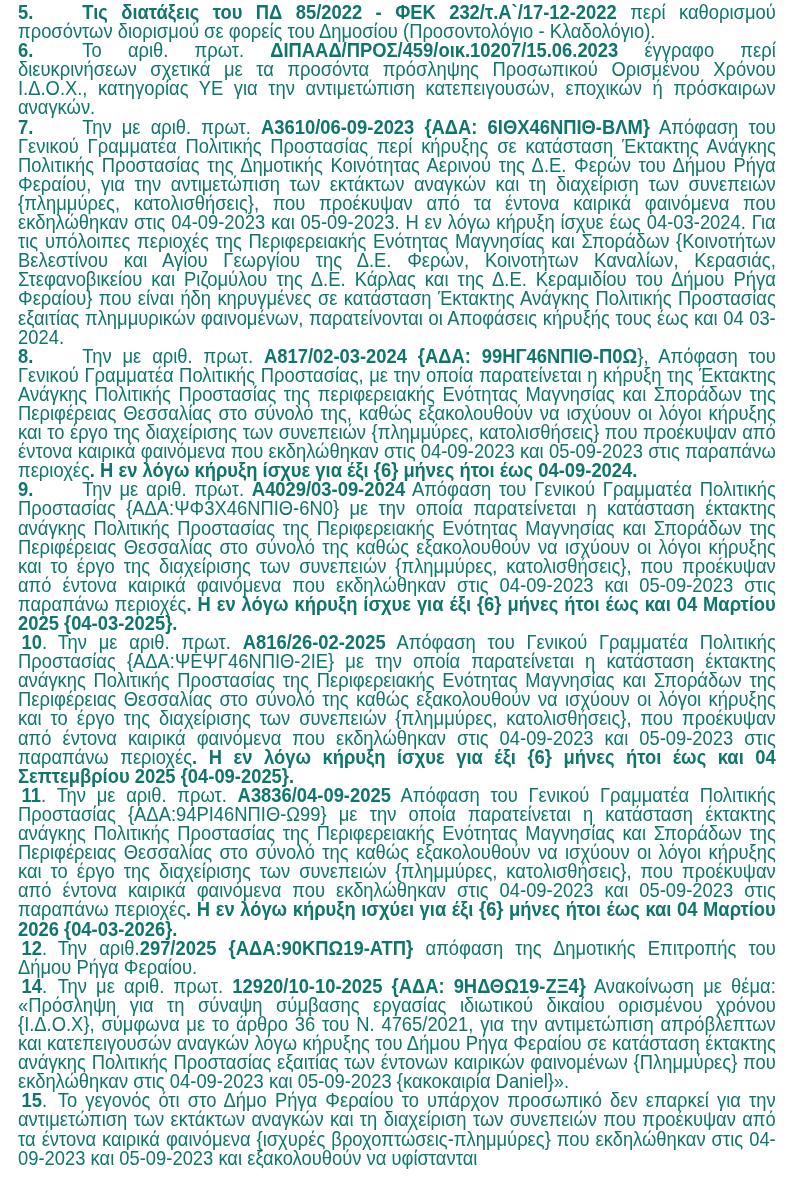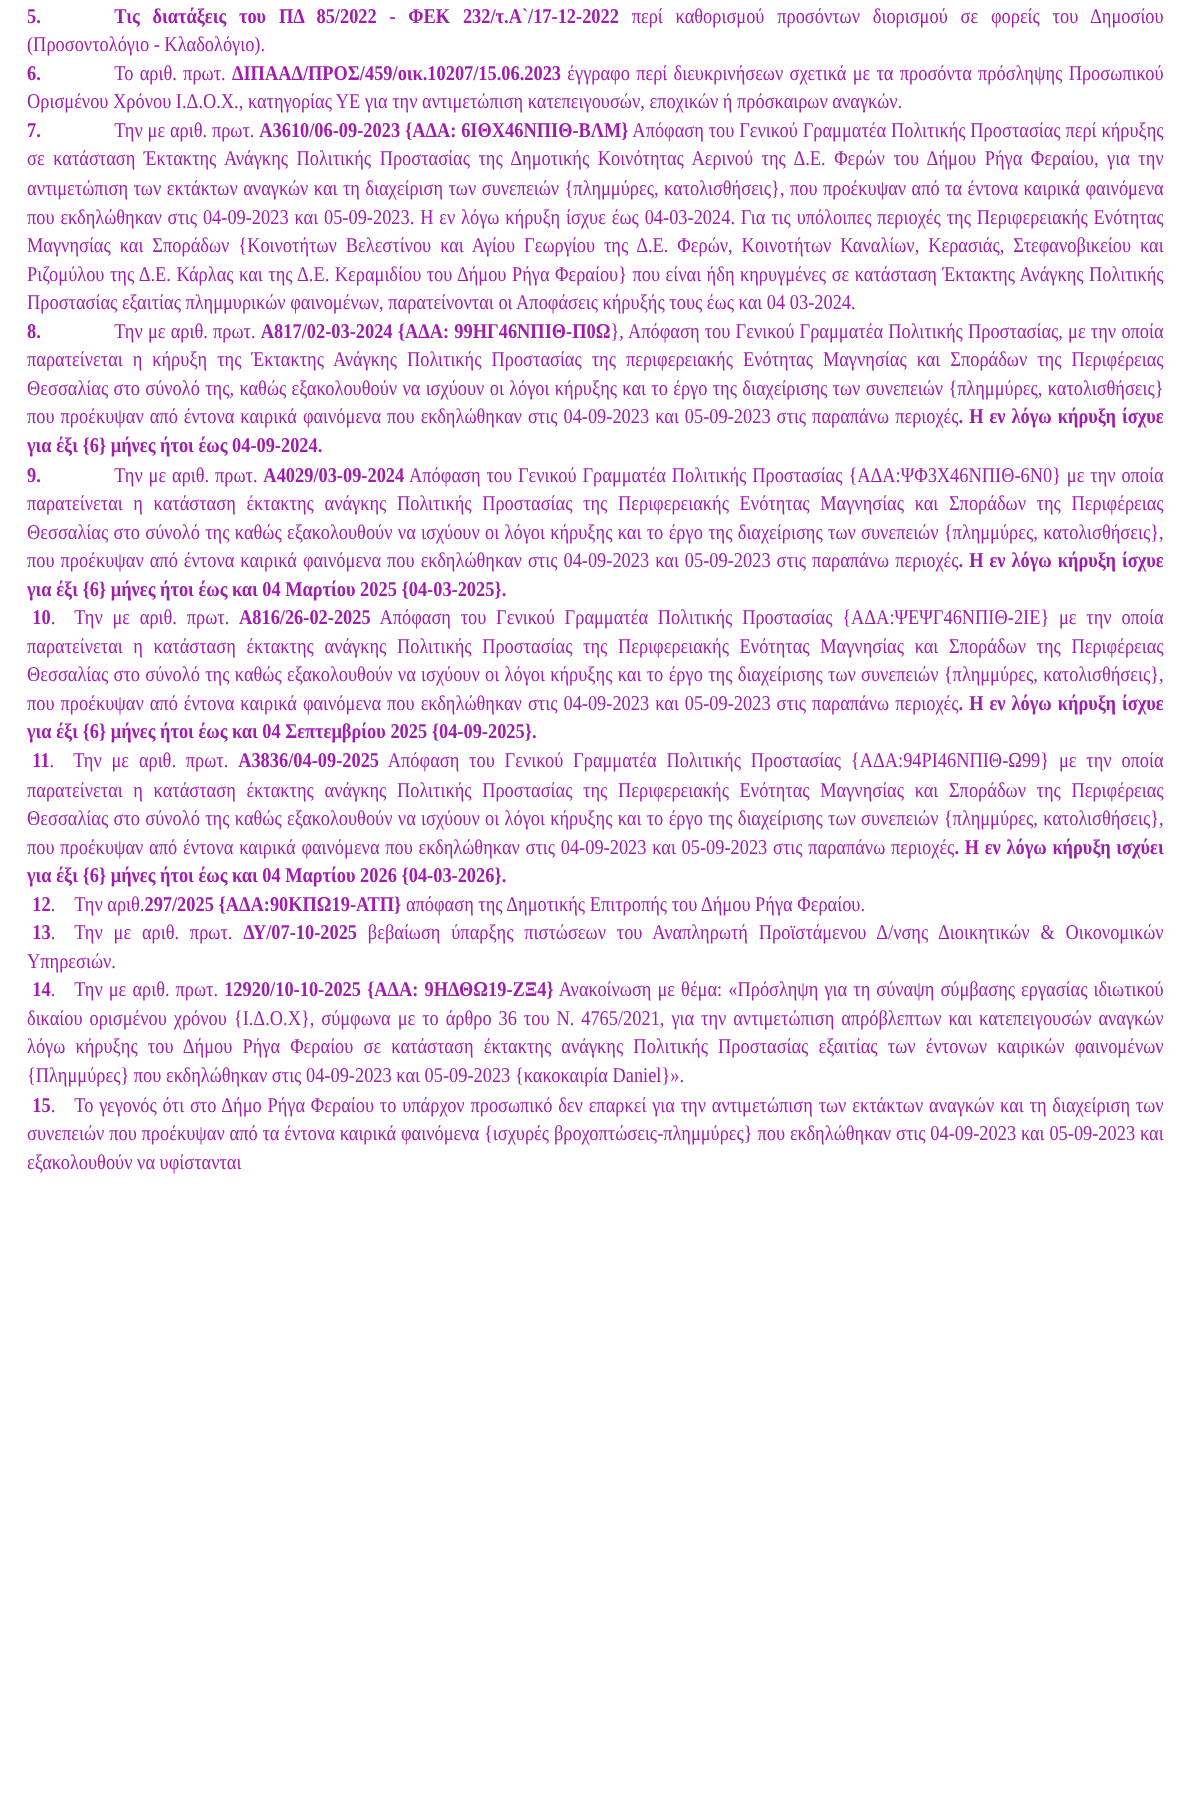--- a/index.html
+++ b/index.html
@@ -1,20 +1,20 @@
 <!DOCTYPE html>
 <html><head>
 <meta charset="utf-8">
 <style>
   html, body { margin: 0; padding: 0; background: #ffffff; }
   body { width: 788px; height: 1200px; overflow: hidden; position: relative; }
   .page {
     position: absolute; left: 18px; top: 2px; width: 758px;
-    font-family: Liberation Serif, serif;
-    font-size: 14px; line-height: 19.1px; color: #a21caf;
+    font-family: Liberation Sans, sans-serif;
+    font-size: 21px; line-height: 19.1px; color: #0f766e;
   }
   .para {
     margin: 0; text-align: justify;
     transform-origin: 0 0;
   }
   .num { font-weight: bold; }
   .tab1 { display: inline-block; width: 56px; }
   b { font-weight: bold; }
   .cond {
     display: block;
@@ -48,22 +48,19 @@
       <div class="para">
         <span class="cond"><span class="lead-space"></span><span class="num">10</span><span class="tab2-text" style="display: inline-block; width: 18px;">. </span><span>Την με αριθ. πρωτ. </span><b>Α816/26-02-2025</b><span> Απόφαση του Γενικού Γραμματέα Πολιτικής Προστασίας {ΑΔΑ:ΨΕΨΓ46ΝΠΙΘ-2ΙΕ} με την οποία παρατείνεται η κατάσταση έκτακτης ανάγκης Πολιτικής Προστασίας της Περιφερειακής Ενότητας Μαγνησίας και Σποράδων της Περιφέρειας Θεσσαλίας στο σύνολό της  καθώς εξακολουθούν να ισχύουν οι λόγοι κήρυξης και το έργο της διαχείρισης των συνεπειών {πλημμύρες, κατολισθήσεις}, που προέκυψαν από έντονα καιρικά φαινόμενα που εκδηλώθηκαν στις 04-09-2023 και 05-09-2023 στις παραπάνω περιοχές</span><b>. Η εν λόγω κήρυξη ίσχυε για έξι {6} μήνες ήτοι έως και 04 Σεπτεμβρίου 2025 {04-09-2025}.</b></span>
       </div>
       <div class="para">
         <span class="cond"><span class="lead-space"></span><span class="num">11</span><span class="tab2-text" style="display: inline-block; width: 18px;">. </span><span>Την με αριθ. πρωτ. </span><b>Α3836/04-09-2025</b><span> Απόφαση του Γενικού Γραμματέα Πολιτικής Προστασίας {ΑΔΑ:94ΡΙ46ΝΠΙΘ-Ω99} με την οποία παρατείνεται η κατάσταση έκτακτης ανάγκης Πολιτικής Προστασίας της Περιφερειακής Ενότητας Μαγνησίας και Σποράδων της Περιφέρειας Θεσσαλίας στο σύνολό της  καθώς εξακολουθούν να ισχύουν οι λόγοι κήρυξης και το έργο της διαχείρισης των συνεπειών {πλημμύρες, κατολισθήσεις}, που προέκυψαν από έντονα καιρικά φαινόμενα που εκδηλώθηκαν στις 04-09-2023 και 05-09-2023 στις παραπάνω περιοχές</span><b>. Η εν λόγω κήρυξη ισχύει για έξι {6} μήνες ήτοι έως και 04 Μαρτίου 2026 {04-03-2026}.</b></span>
       </div>
       <div class="para">
         <span class="cond"><span class="lead-space"></span><span class="num">12</span><span class="tab2-text" style="display: inline-block; width: 18px;">. </span><span>Την αριθ.</span><b>297/2025 {ΑΔΑ:90ΚΠΩ19-ΑΤΠ}</b><span> απόφαση της Δημοτικής Επιτροπής του Δήμου Ρήγα Φεραίου.</span></span>
       </div>
       <div class="para">
-        <span class="cond"><span class="lead-space"></span><span class="num">13</span><span class="tab2-text" style="display: inline-block; width: 18px;">. </span><span>Την με αριθ. πρωτ. </span><b>ΔΥ/07-10-2025</b><span> βεβαίωση ύπαρξης πιστώσεων του Αναπληρωτή Προϊστάμενου Δ/νσης Διοικητικών &amp; Οικονομικών Υπηρεσιών.</span></span>
-      </div>
-      <div class="para">
         <span class="cond"><span class="lead-space"></span><span class="num">14</span><span class="tab2-text" style="display: inline-block; width: 18px;">. </span><span>Την με αριθ. πρωτ. </span><b>12920/10-10-2025 {ΑΔΑ: 9ΗΔΘΩ19-ΖΞ4}</b><span> Ανακοίνωση με θέμα: «Πρόσληψη για τη σύναψη σύμβασης εργασίας ιδιωτικού δικαίου ορισμένου χρόνου {Ι.Δ.Ο.Χ}, σύμφωνα με το άρθρο 36 του Ν. 4765/2021, για την αντιμετώπιση απρόβλεπτων και κατεπειγουσών αναγκών λόγω κήρυξης του Δήμου Ρήγα Φεραίου σε κατάσταση έκτακτης ανάγκης Πολιτικής Προστασίας εξαιτίας των έντονων καιρικών φαινομένων {Πλημμύρες} που εκδηλώθηκαν στις 04-09-2023 και 05-09-2023 {κακοκαιρία Daniel}».</span></span>
       </div>
       <div class="para">
         <span class="cond"><span class="lead-space"></span><span class="num">15</span><span class="tab2-text" style="display: inline-block; width: 18px;">. </span><span>Το γεγονός ότι στο Δήμο Ρήγα Φεραίου το υπάρχον προσωπικό δεν επαρκεί για την αντιμετώπιση των εκτάκτων αναγκών και τη διαχείριση των συνεπειών που προέκυψαν από τα έντονα καιρικά φαινόμενα {ισχυρές βροχοπτώσεις-πλημμύρες} που εκδηλώθηκαν στις 04-09-2023 και 05-09-2023 και εξακολουθούν να υφίστανται</span></span>
       </div>
     </div>
 </div>
 
 </body></html>

